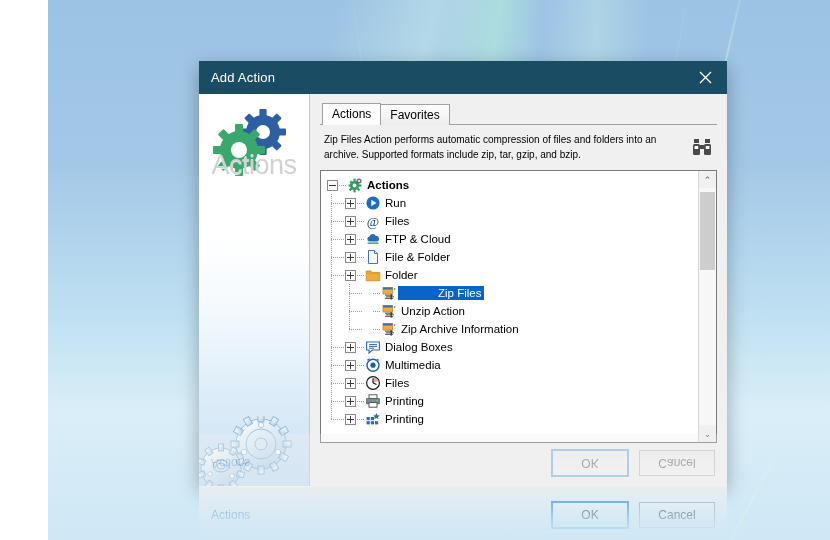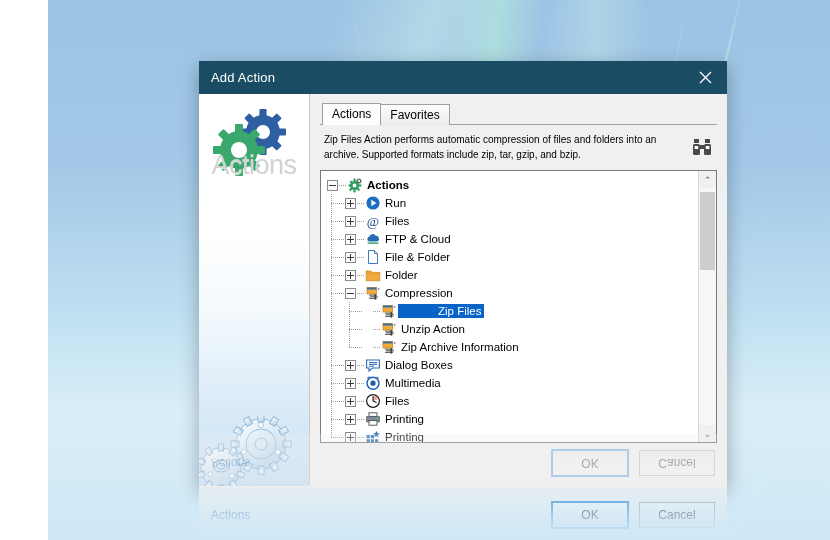--- a/index.html
+++ b/index.html
@@ -588,40 +588,41 @@
                 <div class="dots"></div>
                 <div class="ico">
                   <svg width="16" height="16" viewBox="0 0 16 16">
                     <path d="M1.2 4 h4.6 l1.2 1.4 h7.8 v8.4 h-13.6 Z" fill="#f0ab3c" stroke="#c98a22" stroke-width=".8"></path>
                     <rect x="1.2" y="5.8" width="13.6" height="1" fill="#e09b2e"></rect>
                   </svg>
                 </div>
                 <span class="lbl">Folder</span>
               </div>
               <div class="node">
-                <div class="indent" style="width: 18px;">
-                  <div class="vline" style="left: 4px;"></div>
-                  <div style="position: absolute; left: 4px; top: 9px; width: 14px; height: 1px; background: repeating-linear-gradient(to right, rgb(154, 154, 154) 0px, rgb(154, 154, 154) 1px, transparent 1px, transparent 2px);"></div>
-                </div>
-                <div class="expander"></div>
+                <div class="indent" style="width: 36px;">
+                  <div class="vline" style="left: 4px;"></div>
+                  <div class="vline" style="left: 22px;"></div>
+                  <div style="position: absolute; left: 22px; top: 9px; width: 14px; height: 1px; background: repeating-linear-gradient(to right, rgb(154, 154, 154) 0px, rgb(154, 154, 154) 1px, transparent 1px, transparent 2px);"></div>
+                </div>
+                <div class="expander none"></div>
                 <div class="dots"></div>
                 <div class="ico">
                   <svg width="16" height="16" viewBox="0 0 16 16">
                     <rect x="2" y="2.5" width="9.5" height="6.5" fill="#f0ab3c" stroke="#c98a22" stroke-width=".8"></rect>
                     <rect x="2" y="2.5" width="9.5" height="2" fill="#3a6ea8"></rect>
                     <text x="12.6" y="5.2" font-size="4.4" font-family="Liberation Sans, sans-serif" fill="#333">z</text>
                     <g fill="#6a6a6a">
                       <rect x="4" y="9.6" width="8" height="1.2"></rect>
                       <rect x="5" y="11.2" width="8" height="1.2"></rect>
                       <rect x="4" y="12.8" width="8" height="1.2"></rect>
                     </g>
                     <rect x="9.5" y="9.2" width="1.4" height="5.4" fill="#3a3a3a"></rect>
                   </svg>
                 </div>
-                <span class="lbl">Compression</span>
+                <span class="lbl sel">Zip Files</span>
               </div>
               <div class="node">
                 <div class="indent" style="width: 36px;">
                   <div class="vline" style="left: 4px;"></div>
                   <div class="vline" style="left: 22px;"></div>
                   <div style="position: absolute; left: 22px; top: 9px; width: 14px; height: 1px; background: repeating-linear-gradient(to right, rgb(154, 154, 154) 0px, rgb(154, 154, 154) 1px, transparent 1px, transparent 2px);"></div>
                 </div>
                 <div class="expander none"></div>
                 <div class="dots"></div>
                 <div class="ico">
@@ -630,66 +631,43 @@
                     <rect x="2" y="2.5" width="9.5" height="2" fill="#3a6ea8"></rect>
                     <text x="12.6" y="5.2" font-size="4.4" font-family="Liberation Sans, sans-serif" fill="#333">z</text>
                     <g fill="#6a6a6a">
                       <rect x="4" y="9.6" width="8" height="1.2"></rect>
                       <rect x="5" y="11.2" width="8" height="1.2"></rect>
                       <rect x="4" y="12.8" width="8" height="1.2"></rect>
                     </g>
                     <rect x="9.5" y="9.2" width="1.4" height="5.4" fill="#3a3a3a"></rect>
                   </svg>
                 </div>
-                <span class="lbl sel">Zip Files</span>
+                <span class="lbl">Unzip Action</span>
               </div>
               <div class="node">
                 <div class="indent" style="width: 36px;">
                   <div class="vline" style="left: 4px;"></div>
-                  <div class="vline" style="left: 22px;"></div>
+                  <div class="vline" style="left: 22px; bottom: 9px;"></div>
                   <div style="position: absolute; left: 22px; top: 9px; width: 14px; height: 1px; background: repeating-linear-gradient(to right, rgb(154, 154, 154) 0px, rgb(154, 154, 154) 1px, transparent 1px, transparent 2px);"></div>
                 </div>
                 <div class="expander none"></div>
                 <div class="dots"></div>
                 <div class="ico">
                   <svg width="16" height="16" viewBox="0 0 16 16">
                     <rect x="2" y="2.5" width="9.5" height="6.5" fill="#f0ab3c" stroke="#c98a22" stroke-width=".8"></rect>
                     <rect x="2" y="2.5" width="9.5" height="2" fill="#3a6ea8"></rect>
                     <text x="12.6" y="5.2" font-size="4.4" font-family="Liberation Sans, sans-serif" fill="#333">z</text>
                     <g fill="#6a6a6a">
                       <rect x="4" y="9.6" width="8" height="1.2"></rect>
                       <rect x="5" y="11.2" width="8" height="1.2"></rect>
                       <rect x="4" y="12.8" width="8" height="1.2"></rect>
                     </g>
                     <rect x="9.5" y="9.2" width="1.4" height="5.4" fill="#3a3a3a"></rect>
                   </svg>
                 </div>
-                <span class="lbl">Unzip Action</span>
-              </div>
-              <div class="node">
-                <div class="indent" style="width: 36px;">
-                  <div class="vline" style="left: 4px;"></div>
-                  <div class="vline" style="left: 22px; bottom: 9px;"></div>
-                  <div style="position: absolute; left: 22px; top: 9px; width: 14px; height: 1px; background: repeating-linear-gradient(to right, rgb(154, 154, 154) 0px, rgb(154, 154, 154) 1px, transparent 1px, transparent 2px);"></div>
-                </div>
-                <div class="expander none"></div>
-                <div class="dots"></div>
-                <div class="ico">
-                  <svg width="16" height="16" viewBox="0 0 16 16">
-                    <rect x="2" y="2.5" width="9.5" height="6.5" fill="#f0ab3c" stroke="#c98a22" stroke-width=".8"></rect>
-                    <rect x="2" y="2.5" width="9.5" height="2" fill="#3a6ea8"></rect>
-                    <text x="12.6" y="5.2" font-size="4.4" font-family="Liberation Sans, sans-serif" fill="#333">z</text>
-                    <g fill="#6a6a6a">
-                      <rect x="4" y="9.6" width="8" height="1.2"></rect>
-                      <rect x="5" y="11.2" width="8" height="1.2"></rect>
-                      <rect x="4" y="12.8" width="8" height="1.2"></rect>
-                    </g>
-                    <rect x="9.5" y="9.2" width="1.4" height="5.4" fill="#3a3a3a"></rect>
-                  </svg>
-                </div>
                 <span class="lbl">Zip Archive Information</span>
               </div>
               <div class="node">
                 <div class="indent" style="width: 18px;">
                   <div class="vline" style="left: 4px;"></div>
                   <div style="position: absolute; left: 4px; top: 9px; width: 14px; height: 1px; background: repeating-linear-gradient(to right, rgb(154, 154, 154) 0px, rgb(154, 154, 154) 1px, transparent 1px, transparent 2px);"></div>
                 </div>
                 <div class="expander plus"></div>
                 <div class="dots"></div>
                 <div class="ico">

